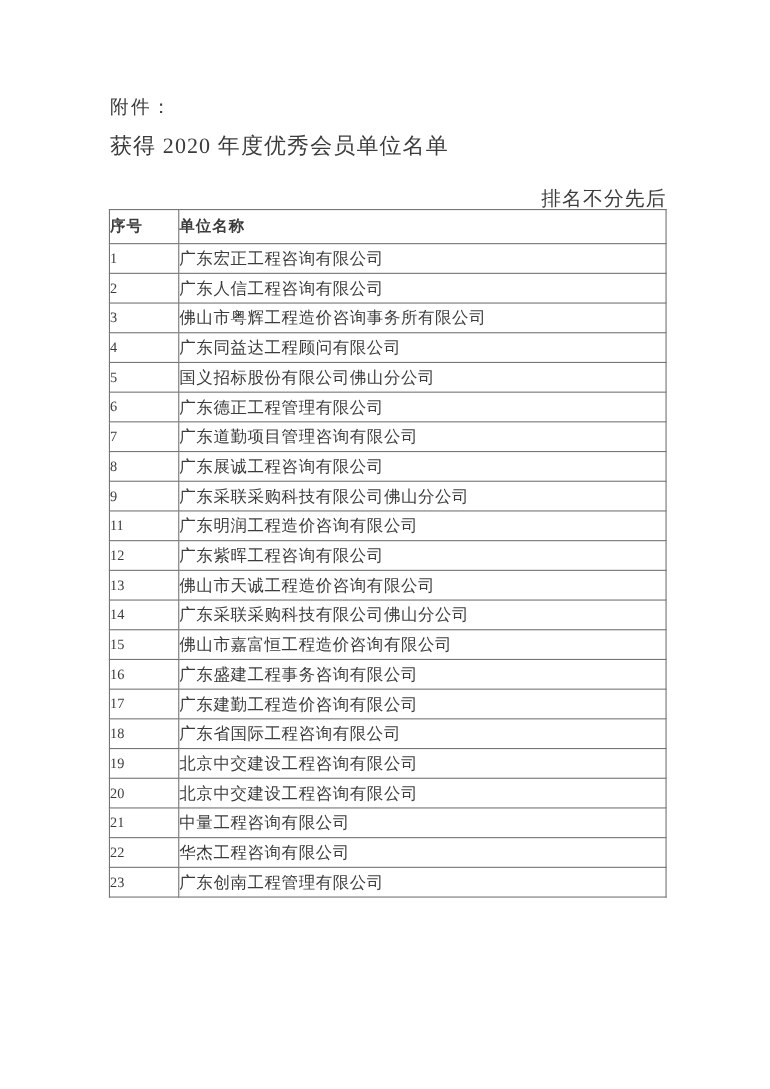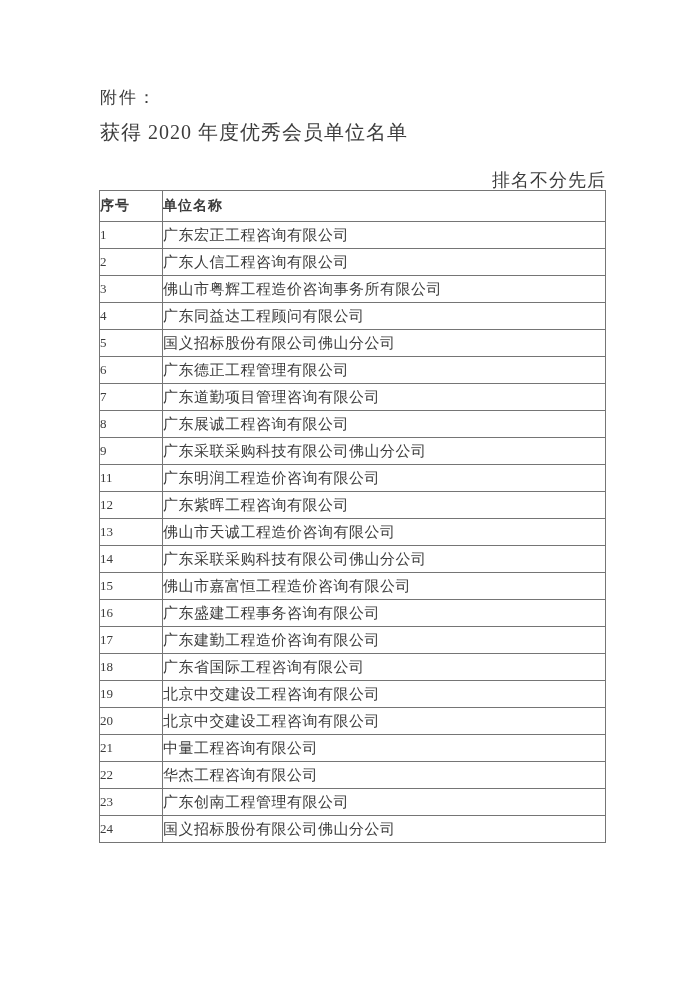--- a/index.html
+++ b/index.html
@@ -156,20 +156,16 @@
           <td class="unit-name-cell">中量工程咨询有限公司</td>
         </tr>
         <tr>
           <td class="row-index-cell">22</td>
           <td class="unit-name-cell">华杰工程咨询有限公司</td>
         </tr>
         <tr>
           <td class="row-index-cell">23</td>
           <td class="unit-name-cell">广东创南工程管理有限公司</td>
         </tr>
-        <tr>
-          <td class="row-index-cell">24</td>
-          <td class="unit-name-cell">国义招标股份有限公司佛山分公司</td>
-        </tr>
       </tbody>
   </table>
 
 </div>
 
 </body></html>

